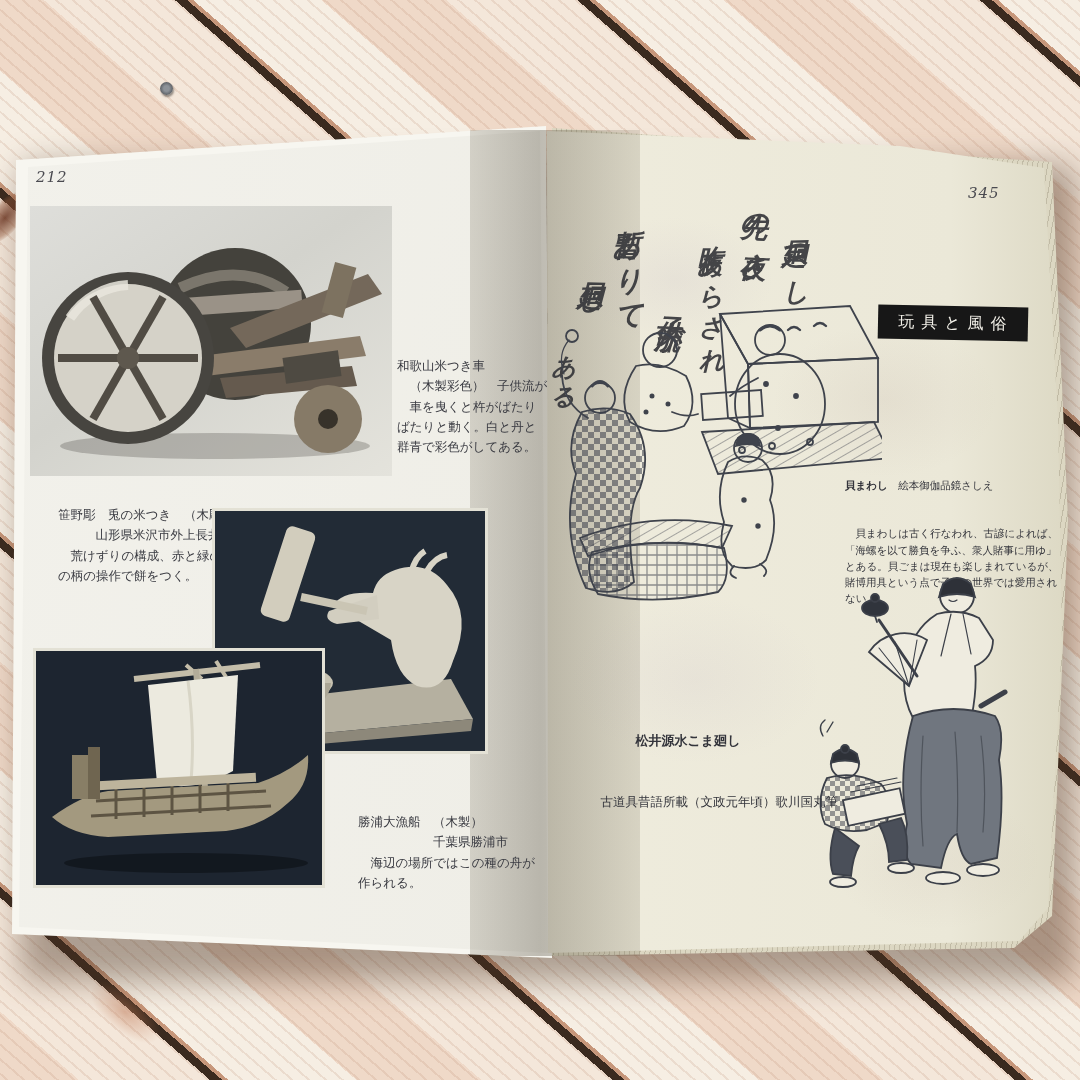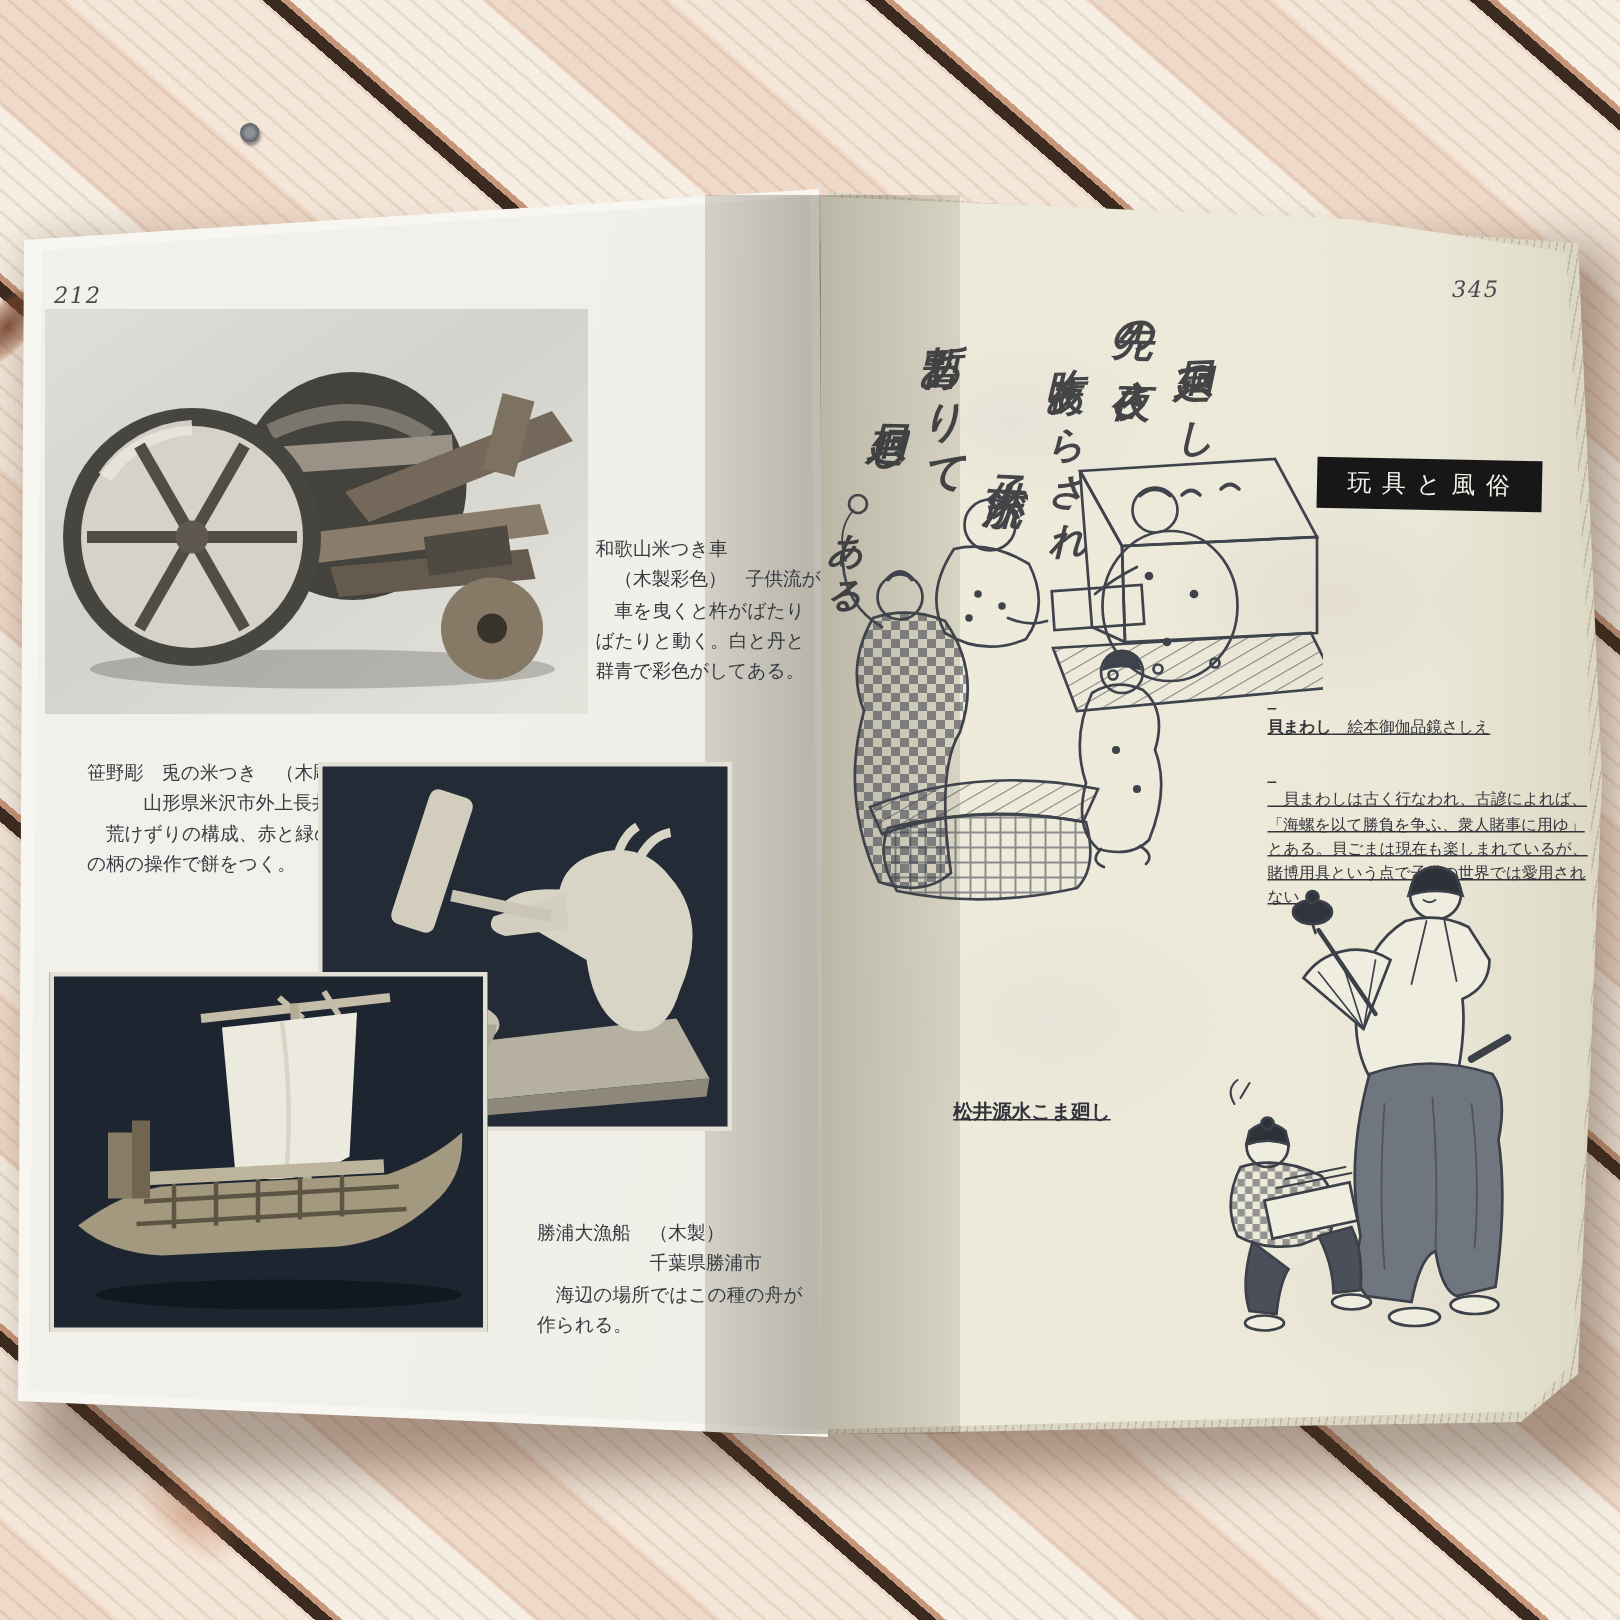--- a/index.html
+++ b/index.html
@@ -60,21 +60,21 @@
     background:
       radial-gradient(140px 90px at 120px 120px, rgba(166,148,178,.10), rgba(0,0,0,0) 70%),
       radial-gradient(160px 110px at 330px 240px, rgba(172,150,140,.12), rgba(0,0,0,0) 70%),
       radial-gradient(180px 120px at 140px 520px, rgba(166,148,178,.09), rgba(0,0,0,0) 70%),
       radial-gradient(150px 100px at 380px 700px, rgba(172,150,140,.10), rgba(0,0,0,0) 70%);
   }
   
   .pagenum{position:absolute;font-family:"DejaVu Serif",serif;font-style:italic;
     font-size:15px;color:#4a4a50;letter-spacing:1px;}
   .caption{position:absolute;white-space:pre-wrap;color:#393a41;font-size:12.5px;line-height:1.62;}
-  .body-text{position:absolute;white-space:pre-wrap;color:#33343b;text-decoration:underline;}
+  .body-text{position:absolute;white-space:pre-wrap;color:#33343b;}
   .header-box{
     position:absolute;left:878px;top:306px;width:150px;height:34px;
     background:#171717;color:#f4f2ea;display:flex;align-items:center;justify-content:center;
     font-size:16px;letter-spacing:7px;transform:rotate(1.2deg);padding-left:6px;box-sizing:border-box;
   }
   .calli{position:absolute;writing-mode:vertical-rl;font-family:"DejaVu Serif",serif;
     font-weight:600;font-style:italic;color:#2e2f34;opacity:.88;letter-spacing:4px;}
   
   .photo{position:absolute;}
   .photo-light{background:linear-gradient(145deg,#dededa 0%,#d3d3cd 45%,#e4e3dc 100%);}
@@ -90,21 +90,21 @@
 <div class="knot screw"></div>
 
 <div class="book-shadow"></div>
 <div class="layer page-stack-right"></div>
 <div class="layer page-under-left"></div>
 <div class="layer page-right"></div>
 <div class="layer page-left"></div>
 <div class="layer gutter-shade"></div>
 <div class="bleed-through"></div>
 
-<div class="pagenum" style="left:36px;top:168px;margin-top:20px;">212</div>
+<div class="pagenum" style="left:36px;top:168px;">212</div>
 
 <div class="photo photo-light" style="left:30px;top:206px;width:362px;height:270px;">
   <svg width="362" height="270" viewBox="0 0 362 270">
     <ellipse cx="185" cy="240" rx="155" ry="13" fill="rgba(50,48,44,0.25)"></ellipse>
     <circle cx="205" cy="118" r="76" fill="#44423c"></circle>
     <path d="M150 82 q60 -28 106 4" stroke="#8d887c" stroke-width="11" fill="none" opacity=".75"></path>
     <rect x="150" y="88" width="122" height="18" fill="#9a9287" transform="rotate(-4 210 97)"></rect>
     <polygon points="200,122 338,68 352,88 216,142" fill="#74685a"></polygon>
     <polygon points="170,150 330,130 336,150 176,170" fill="#8a7c6a"></polygon>
     <polygon points="190,172 322,160 327,180 196,192" fill="#655a4e"></polygon>
@@ -301,13 +301,14 @@
     <path d="M46 236 l50 -10 M52 230 l40 -8" stroke-width="1.2"></path>
     <path d="M30 272 q-8 28 -2 46 l18 2 q2 -20 8 -30 z" fill="#4a4f59"></path>
     <path d="M74 268 q10 20 10 38 l18 -2 q2 -26 -6 -42 z" fill="#4a4f59"></path>
     <ellipse cx="38" cy="326" rx="13" ry="5" fill="#efece0"></ellipse>
     <ellipse cx="96" cy="312" rx="13" ry="5" fill="#efece0"></ellipse>
   </g>
 </svg>
 
 <div class="body-text" style="left:588px;top:732px;width:200px;font-size:13px;text-align:center;font-weight:bold;">松井源水こま廻し</div>
 <div class="body-text" style="left:588px;top:754px;width:296px;font-size:12.5px;line-height:1.55;">
+  <div style="white-space:pre-wrap;">　古道具昔語所載（文政元年頃）歌川国丸筆</div>
 </div>
 
 </body></html>

